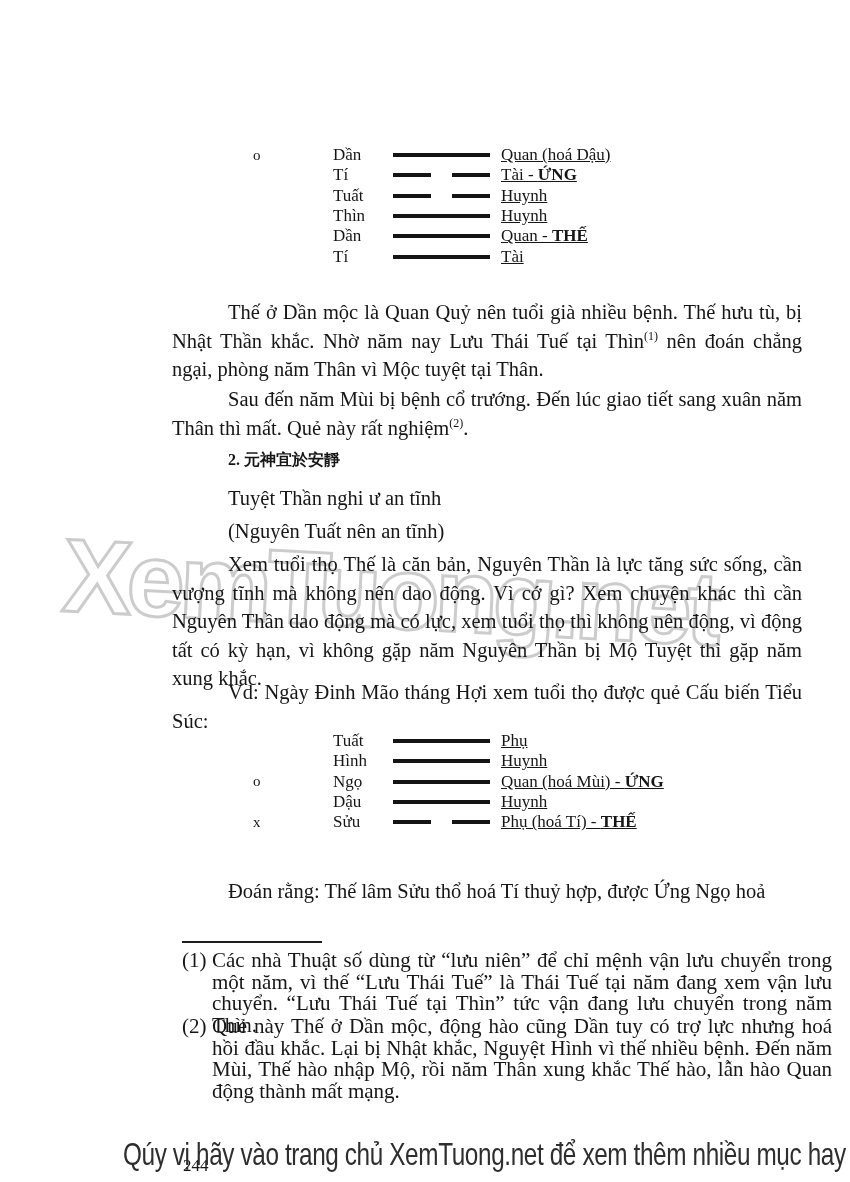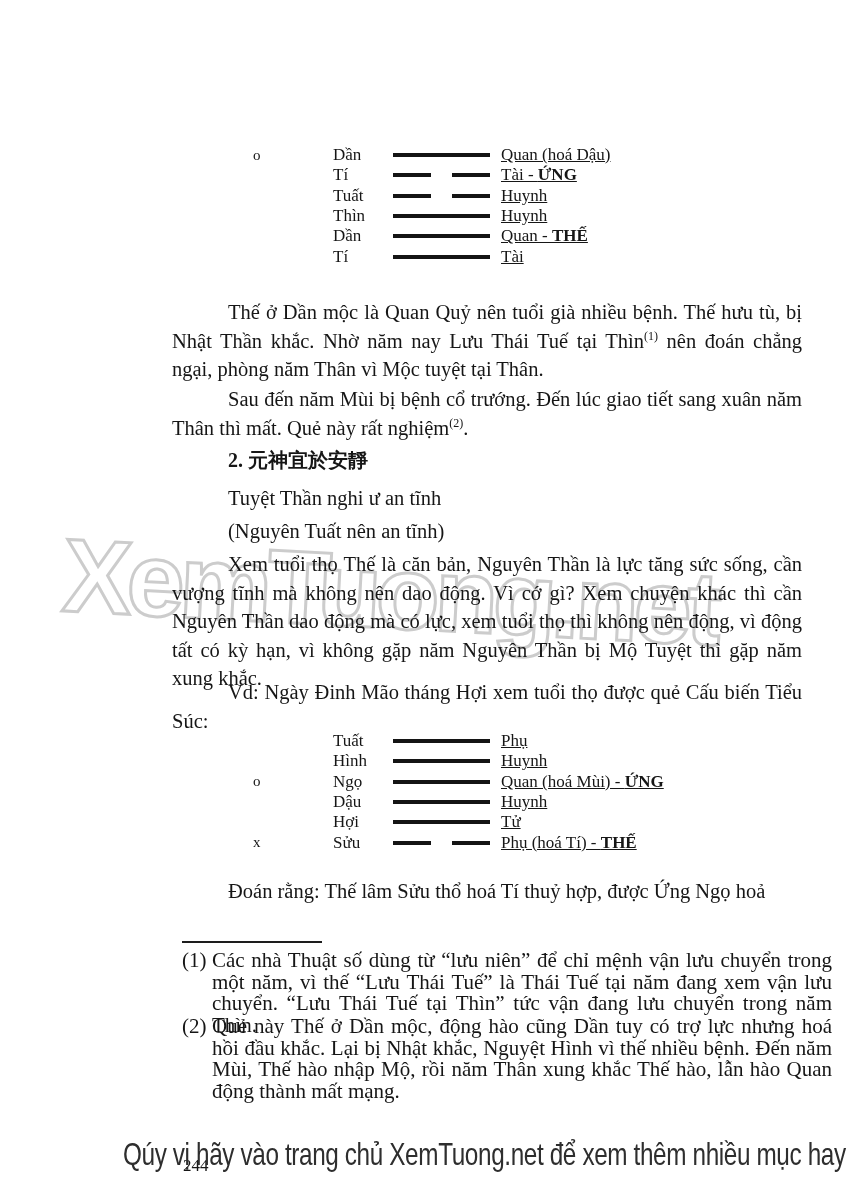--- a/index.html
+++ b/index.html
@@ -25,21 +25,21 @@
   .ln.broken{background:linear-gradient(90deg,#141414 0 38px,transparent 38px 59px,#141414 59px 100%);}
   .lb{margin-left:11px;text-decoration:underline;}
   .lbb{font-weight:700;}
 
   
   .body-text{position:absolute;left:162px;width:630px;margin:10px;
     font-size:20.5px;line-height:28.6px;text-align:justify;text-indent:56px;}
   .no-justify{text-align:left;}
   #p1{top:288px;}
   #p2{top:375px;}
-  #heading{top:436px;font-weight:700;font-size:20px;}
+  #heading{top:436px;font-weight:700;font-size:16px;}
   #line1{top:474px;}
   #line2{top:507px;}
   #p3{top:540px;}
   #p4{top:668px;}
   #p5{top:867px;}
   sup{font-size:12px;line-height:0;vertical-align:super;}
 
   
   #fn-rule{position:absolute;left:182px;top:941px;width:140px;height:2px;background:#1d1d1d;}
   .footnote{position:absolute;left:182px;width:620px;margin:0;
@@ -136,26 +136,20 @@
     <div class="ln"></div>
     <span class="lb"><span class="lt">Quan (hoá Mùi) - </span><b class="lbb">ỨNG</b></span>
   </div>
         <div class="hexrow">
     <span class="mk"></span>
     <span class="nm">Dậu</span>
     <div class="ln"></div>
     <span class="lb"><span class="lt">Huynh</span><b class="lbb"></b></span>
   </div>
         <div class="hexrow">
-    <span class="mk"></span>
-    <span class="nm">Hợi</span>
-    <div class="ln"></div>
-    <span class="lb"><span class="lt">Tử</span><b class="lbb"></b></span>
-  </div>
-        <div class="hexrow">
     <span class="mk">x</span>
     <span class="nm">Sửu</span>
     <div class="ln broken"></div>
     <span class="lb"><span class="lt">Phụ (hoá Tí) - </span><b class="lbb">THẾ</b></span>
   </div>
       </div>
 
     <p id="p5" class="body-text">Đoán rằng: Thế lâm Sửu thổ hoá Tí thuỷ hợp, được Ứng Ngọ hoả</p>
 
     <div id="fn-rule"></div>

